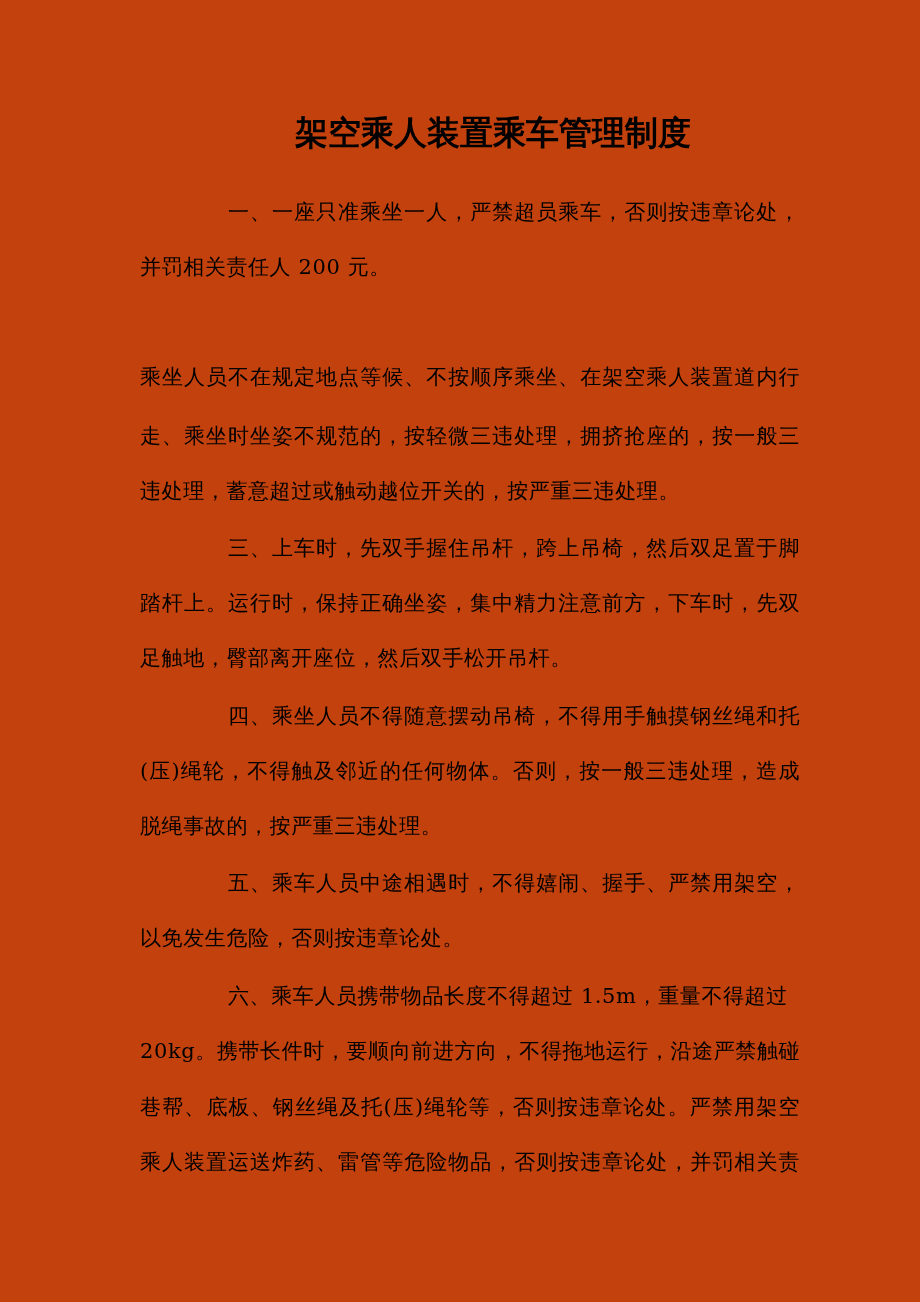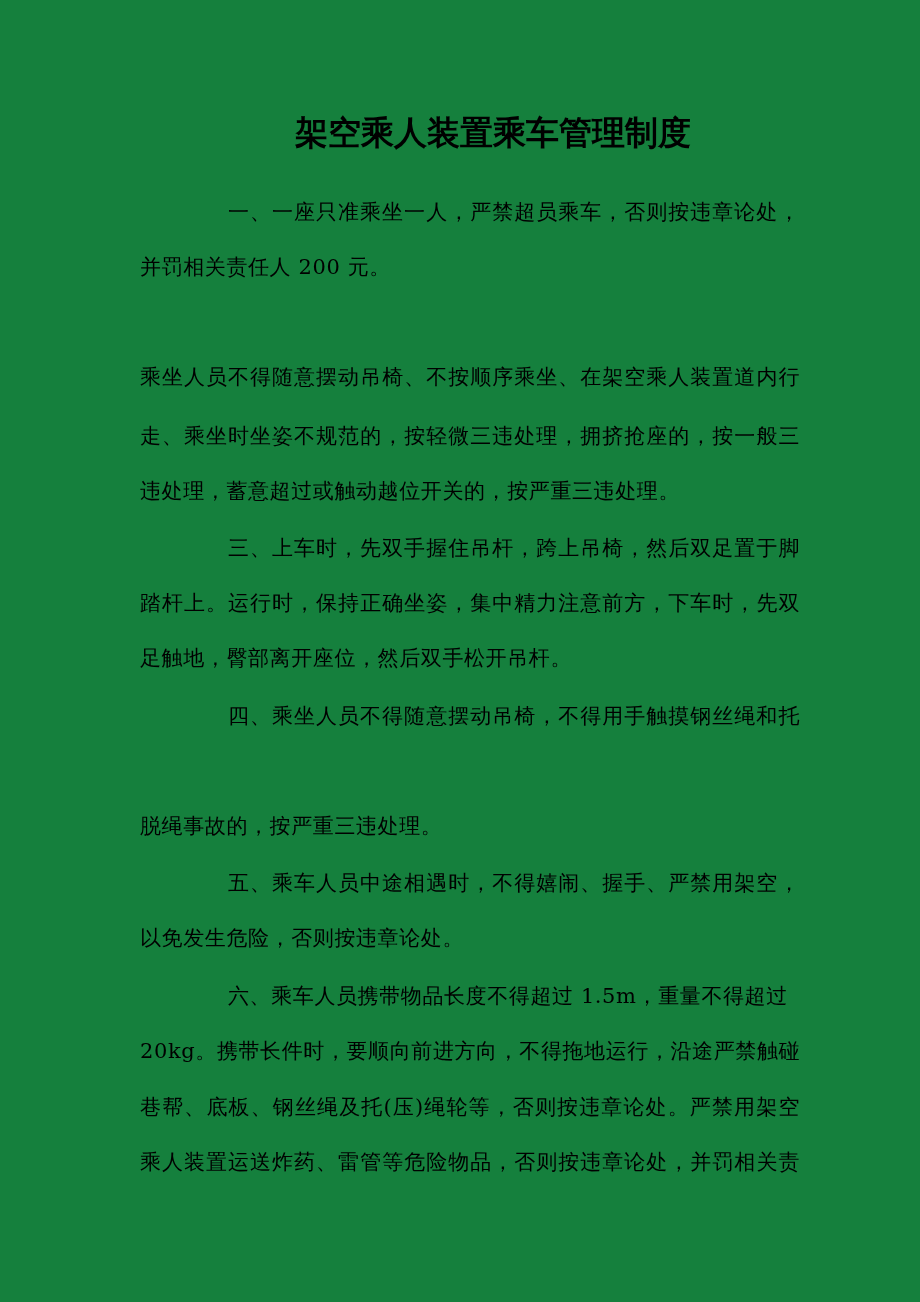--- a/index.html
+++ b/index.html
@@ -12,21 +12,21 @@
       height: 1302px;
       position: relative;
       overflow: hidden;
       color: #000000;
       font-family: "DejaVu Serif", "Liberation Serif", serif;
     }
     .page {
       position: absolute;
       left: 0; top: 0;
       width: 920px; height: 1302px;
-      background: #15803d;
+      background: #c2410c;
     }
     .title {
       position: absolute;
       left: 0;
       top: 111px;
       width: 986px;
       text-align: center;
       font-size: 33px;
       line-height: 44px;
       font-weight: bold;
@@ -54,29 +54,30 @@
 </head>
 <body>
 
 <div class="page">
 
   <div class="title">架空乘人装置乘车管理制度</div>
 
   <div class="line indent justify" style="top:197px;">一、一座只准乘坐一人，严禁超员乘车，否则按违章论处，</div>
   <div class="line" style="top:252px;">并罚相关责任人 200 元。</div>
 
-  <div class="line justify" style="top:362px;">乘坐人员不得随意摆动吊椅、不按顺序乘坐、在架空乘人装置道内行</div>
+  <div class="line justify" style="top:362px;">乘坐人员不在规定地点等候、不按顺序乘坐、在架空乘人装置道内行</div>
   <div class="line justify" style="top:421px;">走、乘坐时坐姿不规范的，按轻微三违处理，拥挤抢座的，按一般三</div>
   <div class="line" style="top:476px;">违处理，蓄意超过或触动越位开关的，按严重三违处理。</div>
 
   <div class="line indent justify" style="top:533px;">三、上车时，先双手握住吊杆，跨上吊椅，然后双足置于脚</div>
   <div class="line justify" style="top:588px;">踏杆上。运行时，保持正确坐姿，集中精力注意前方，下车时，先双</div>
   <div class="line" style="top:643px;">足触地，臀部离开座位，然后双手松开吊杆。</div>
 
   <div class="line indent justify" style="top:701px;">四、乘坐人员不得随意摆动吊椅，不得用手触摸钢丝绳和托</div>
+  <div class="line justify" style="top:756px;">(压)绳轮，不得触及邻近的任何物体。否则，按一般三违处理，造成</div>
   <div class="line" style="top:811px;">脱绳事故的，按严重三违处理。</div>
 
   <div class="line indent justify" style="top:868px;">五、乘车人员中途相遇时，不得嬉闹、握手、严禁用架空，</div>
   <div class="line" style="top:923px;">以免发生危险，否则按违章论处。</div>
 
   <div class="line indent" style="top:981px;">六、乘车人员携带物品长度不得超过 1.5m，重量不得超过</div>
   <div class="line justify" style="top:1036px;">20kg。携带长件时，要顺向前进方向，不得拖地运行，沿途严禁触碰</div>
   <div class="line justify" style="top:1092px;">巷帮、底板、钢丝绳及托(压)绳轮等，否则按违章论处。严禁用架空</div>
   <div class="line justify" style="top:1147px;">乘人装置运送炸药、雷管等危险物品，否则按违章论处，并罚相关责</div>
 

